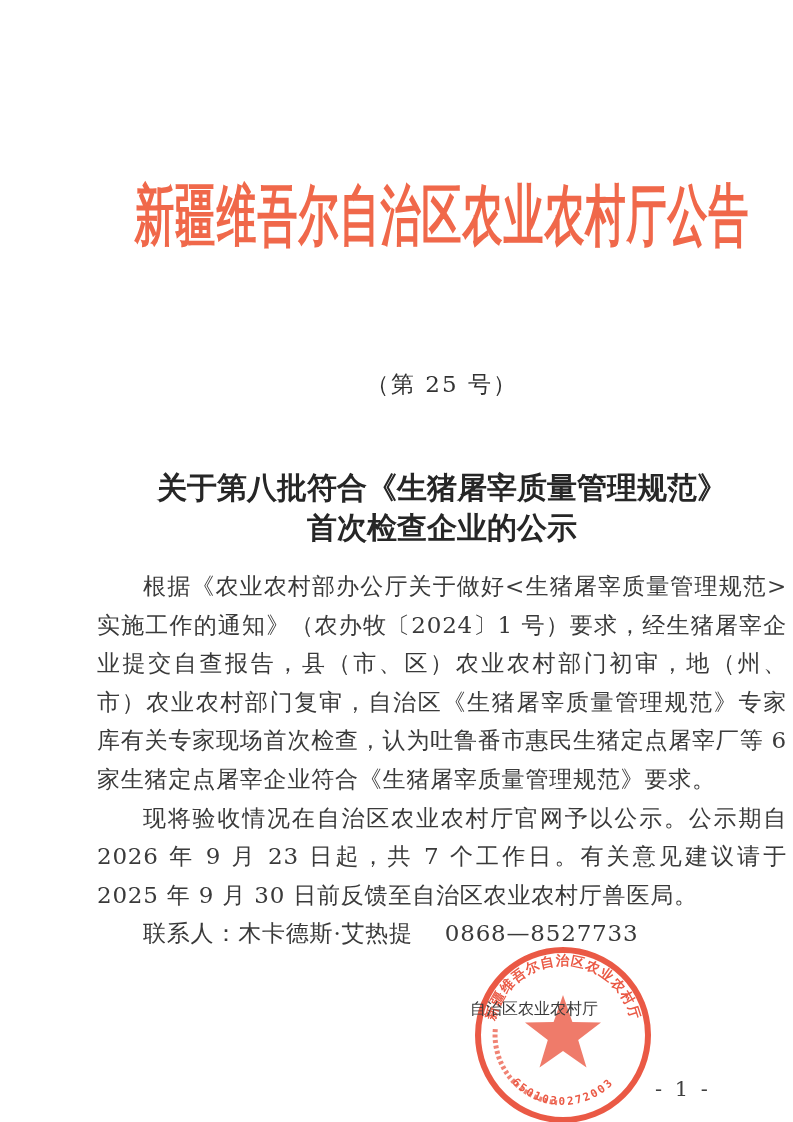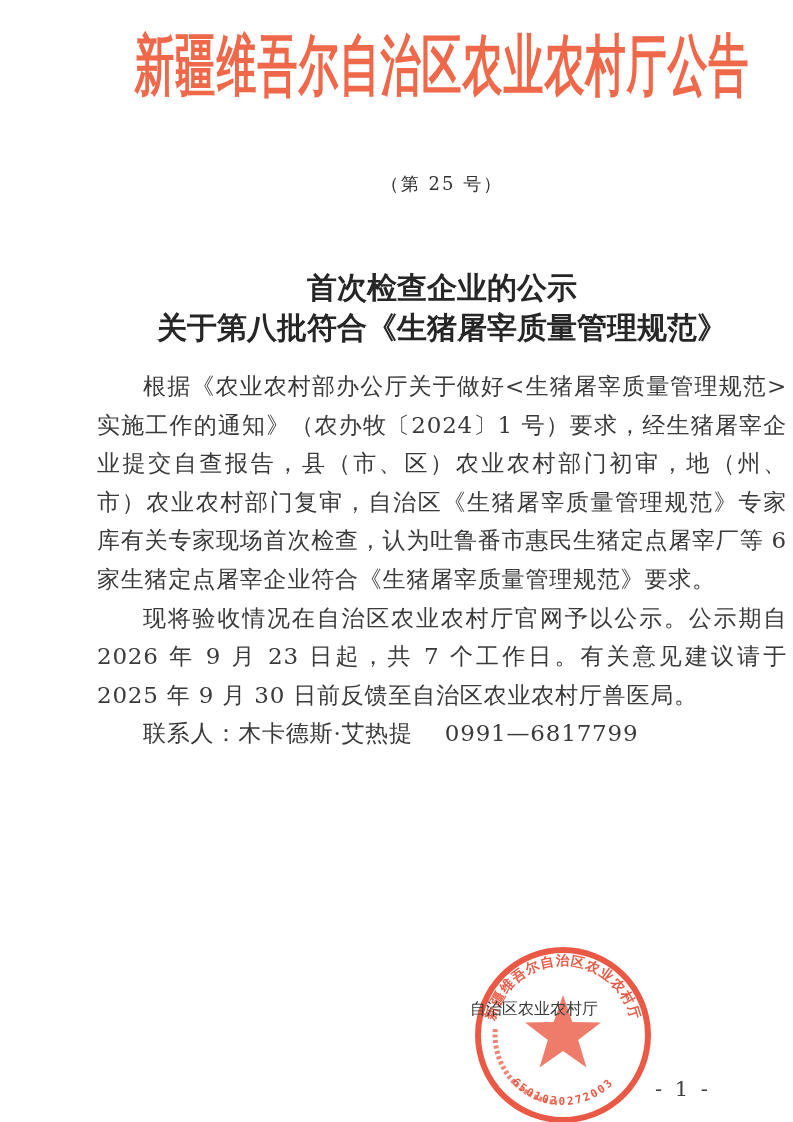--- a/index.html
+++ b/index.html
@@ -15,40 +15,41 @@
     width:793px;height:1122px;
     background:#ffffff;
     overflow:hidden;
     font-family:"DejaVu Serif","Liberation Serif",serif;
     color:var(--body-color);
   }
   .content{
     position:absolute;
     left:97px;top:0;
     width:690px;
+    padding-top:150px;
     z-index:2;
   }
   .gazette-title{
     height:130px;
     display:flex;align-items:center;justify-content:center;
   }
   .gazette-title span{
     display:inline-block;
     font-size:40px;
     font-weight:700;
     letter-spacing:1px;
     white-space:nowrap;
     color:var(--title-color);
     transform:scaleY(1.65);
     transform-origin:center;
   }
   .issue-number{
-    margin-top:38px;
+    margin-top:88px;
     text-align:center;
-    font-size:18px;
+    font-size:23px;
     line-height:32px;
     color:#333333;
     letter-spacing:2px;
   }
   .subject{
     margin-top:68px;
     text-align:center;
     font-weight:700;
     font-size:30px;
     line-height:40px;
@@ -99,28 +100,28 @@
 
   <div class="content">
 
     <div class="gazette-title">
       <span>新疆维吾尔自治区农业农村厅公告</span>
     </div>
 
     <div class="issue-number">（第 25 号）</div>
 
     <div class="subject">
+      <div>关于第八批符合《生猪屠宰质量管理规范》</div>
       <div>首次检查企业的公示</div>
-      <div>关于第八批符合《生猪屠宰质量管理规范》</div>
     </div>
 
     <div class="body-text">
       <p>根据《农业农村部办公厅关于做好&lt;生猪屠宰质量管理规范&gt;实施工作的通知》（农办牧〔2024〕1 号）要求，经生猪屠宰企业提交自查报告，县（市、区）农业农村部门初审，地（州、市）农业农村部门复审，自治区《生猪屠宰质量管理规范》专家库有关专家现场首次检查，认为吐鲁番市惠民生猪定点屠宰厂等 6 家生猪定点屠宰企业符合《生猪屠宰质量管理规范》要求。</p>
       <p>现将验收情况在自治区农业农村厅官网予以公示。公示期自 2026 年 9 月 23 日起，共 7 个工作日。有关意见建议请于 2025 年 9 月 30 日前反馈至自治区农业农村厅兽医局。</p>
-      <p>联系人：木卡德斯·艾热提　 0991—6817799</p>
+      <p>联系人：木卡德斯·艾热提　 0868—8527733</p>
     </div>
 
   </div>
 
   <svg class="seal" viewBox="0 0 190 190" xmlns="http://www.w3.org/2000/svg">
     <circle cx="95" cy="95" r="85" fill="none" stroke="#e8432c" stroke-width="6"></circle>
     <polygon points="95,55 104.4,82.1 133,82.6 110.2,99.9 118.5,127.4 95,111 71.5,127.4 79.8,99.9 57,82.6 85.6,82.1" fill="#e8432c" fill-opacity="0.8"></polygon>
     <path id="sealTopArc" d="M 26.1 82.8 A 70 70 0 0 1 163.9 82.8" fill="none"></path>
     <path id="sealBottomArc" d="M 41.4 140 A 70 70 0 0 0 148.6 140" fill="none"></path>
     <path d="M 27.3 89.1 A 68 68 0 0 0 89.1 162.7" fill="none" stroke="#e8432c" stroke-width="5" stroke-dasharray="3 2.5" opacity="0.75"></path>

